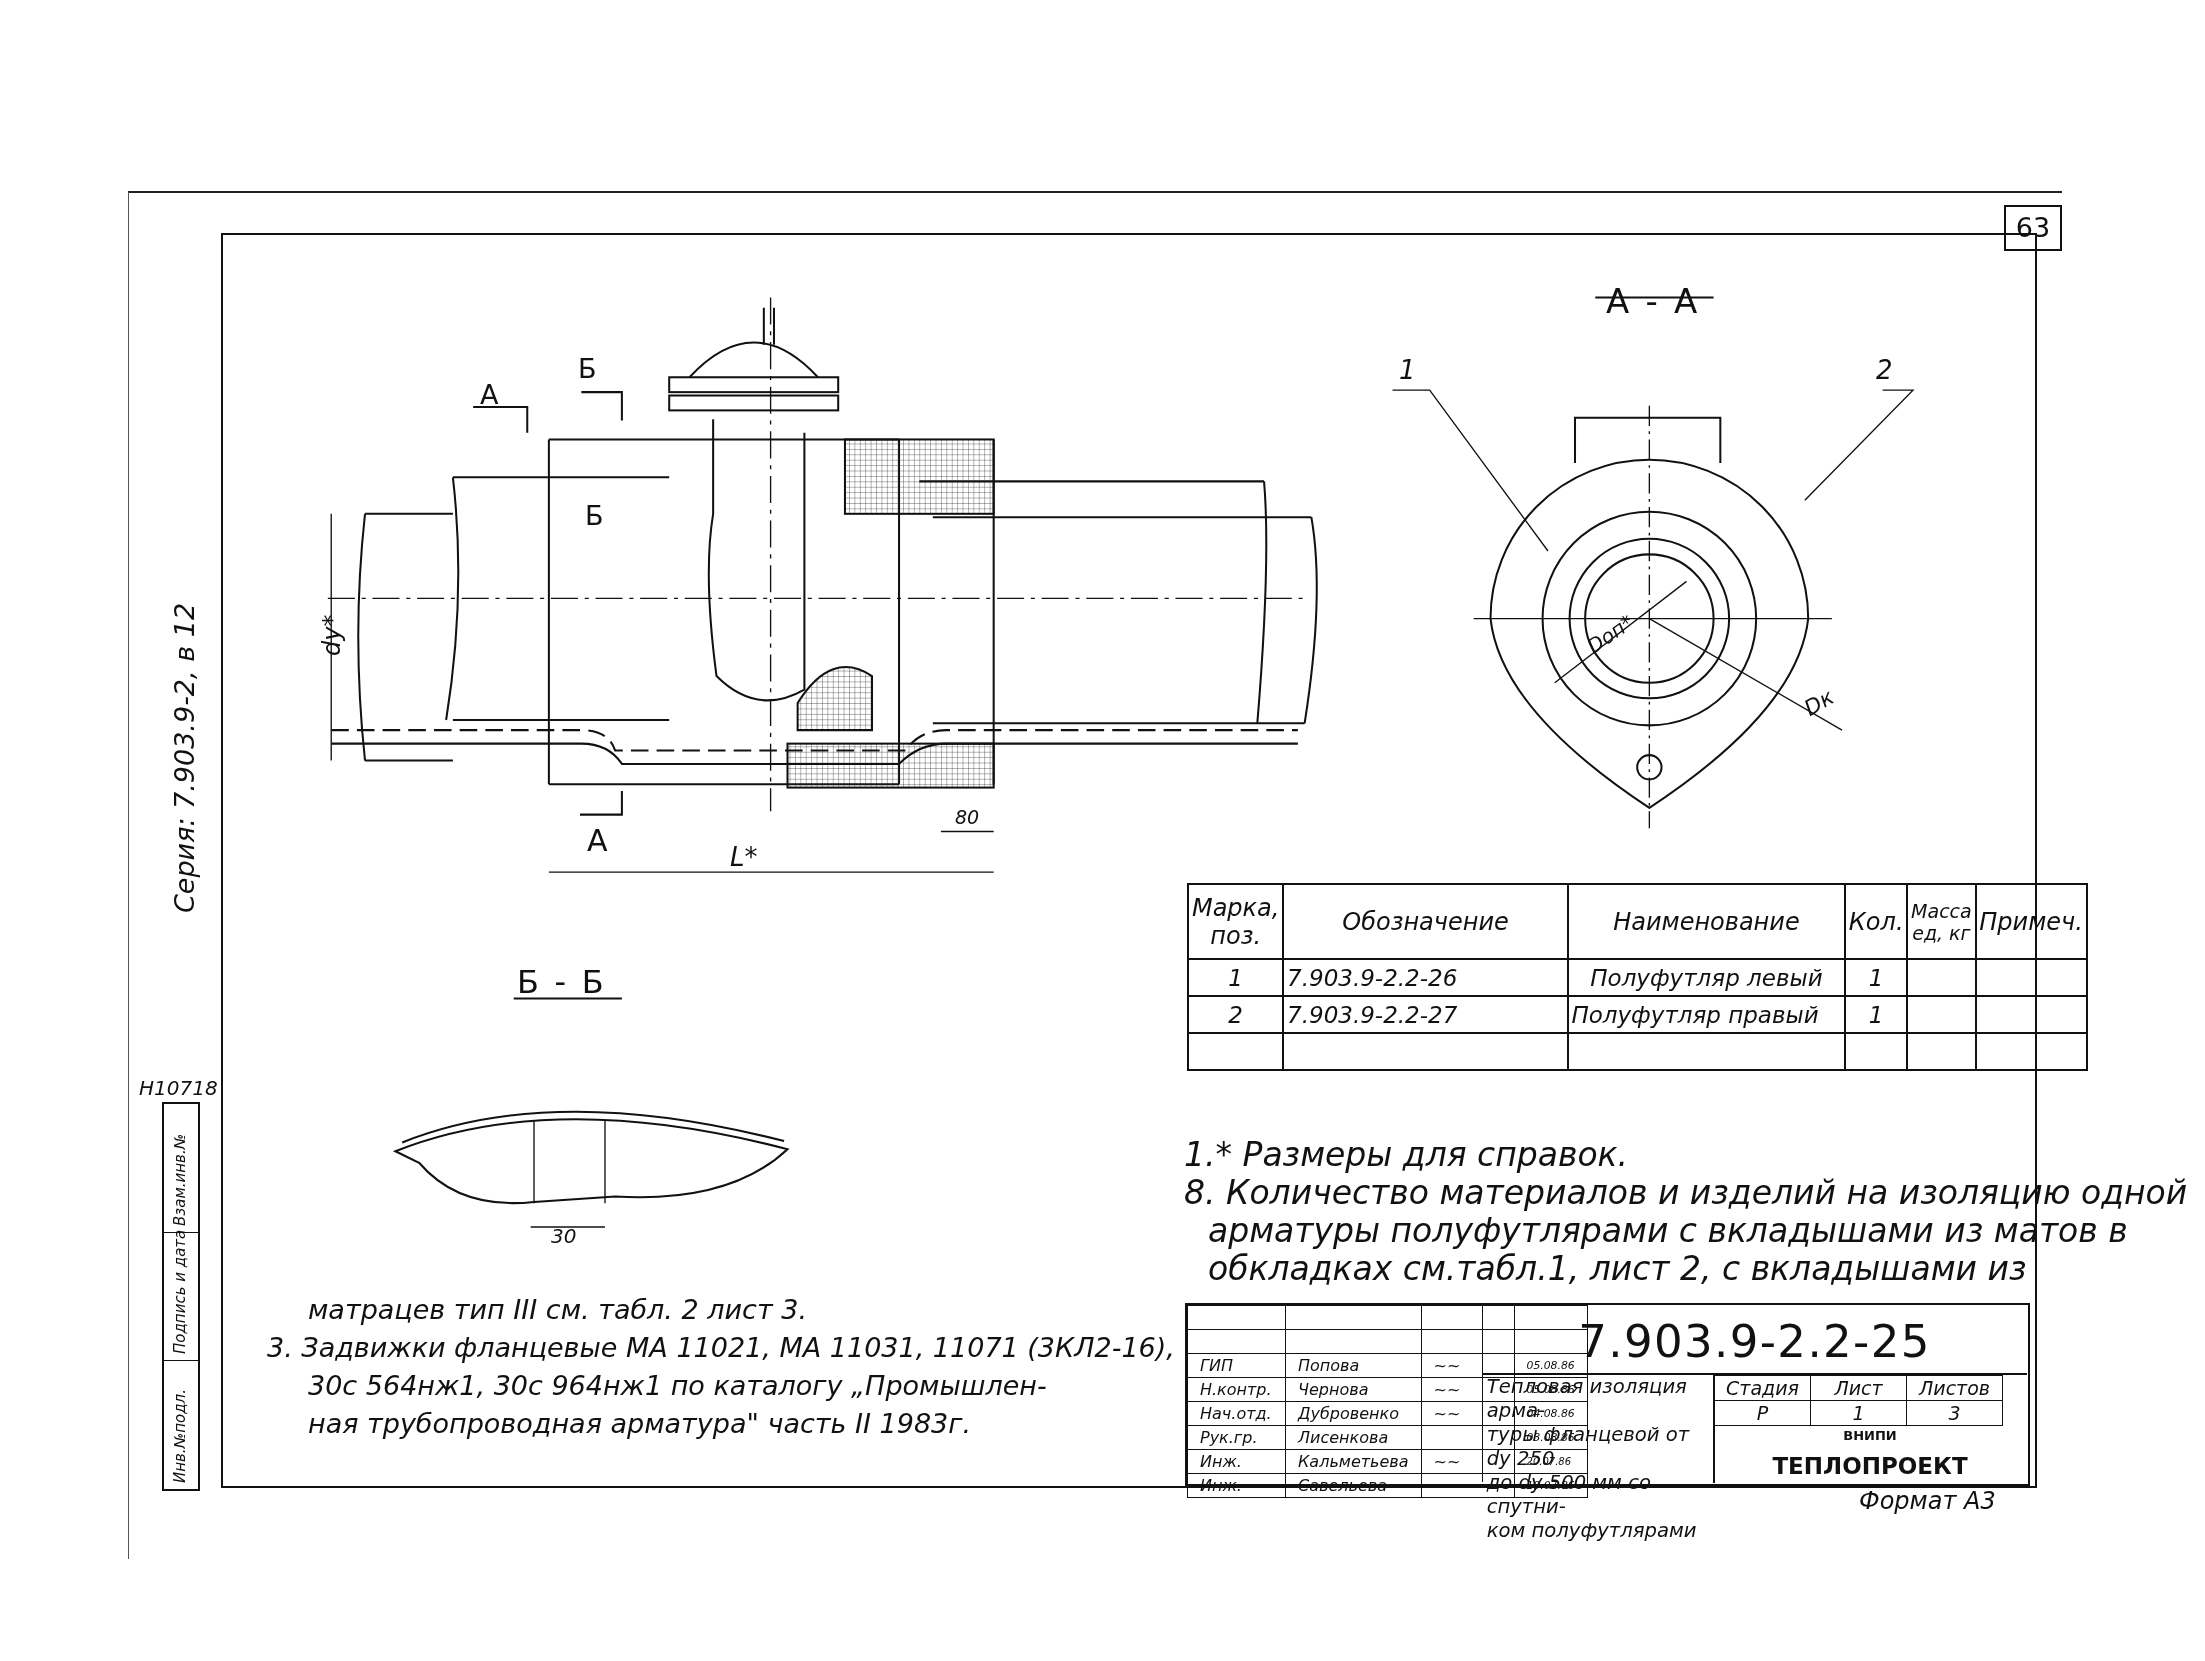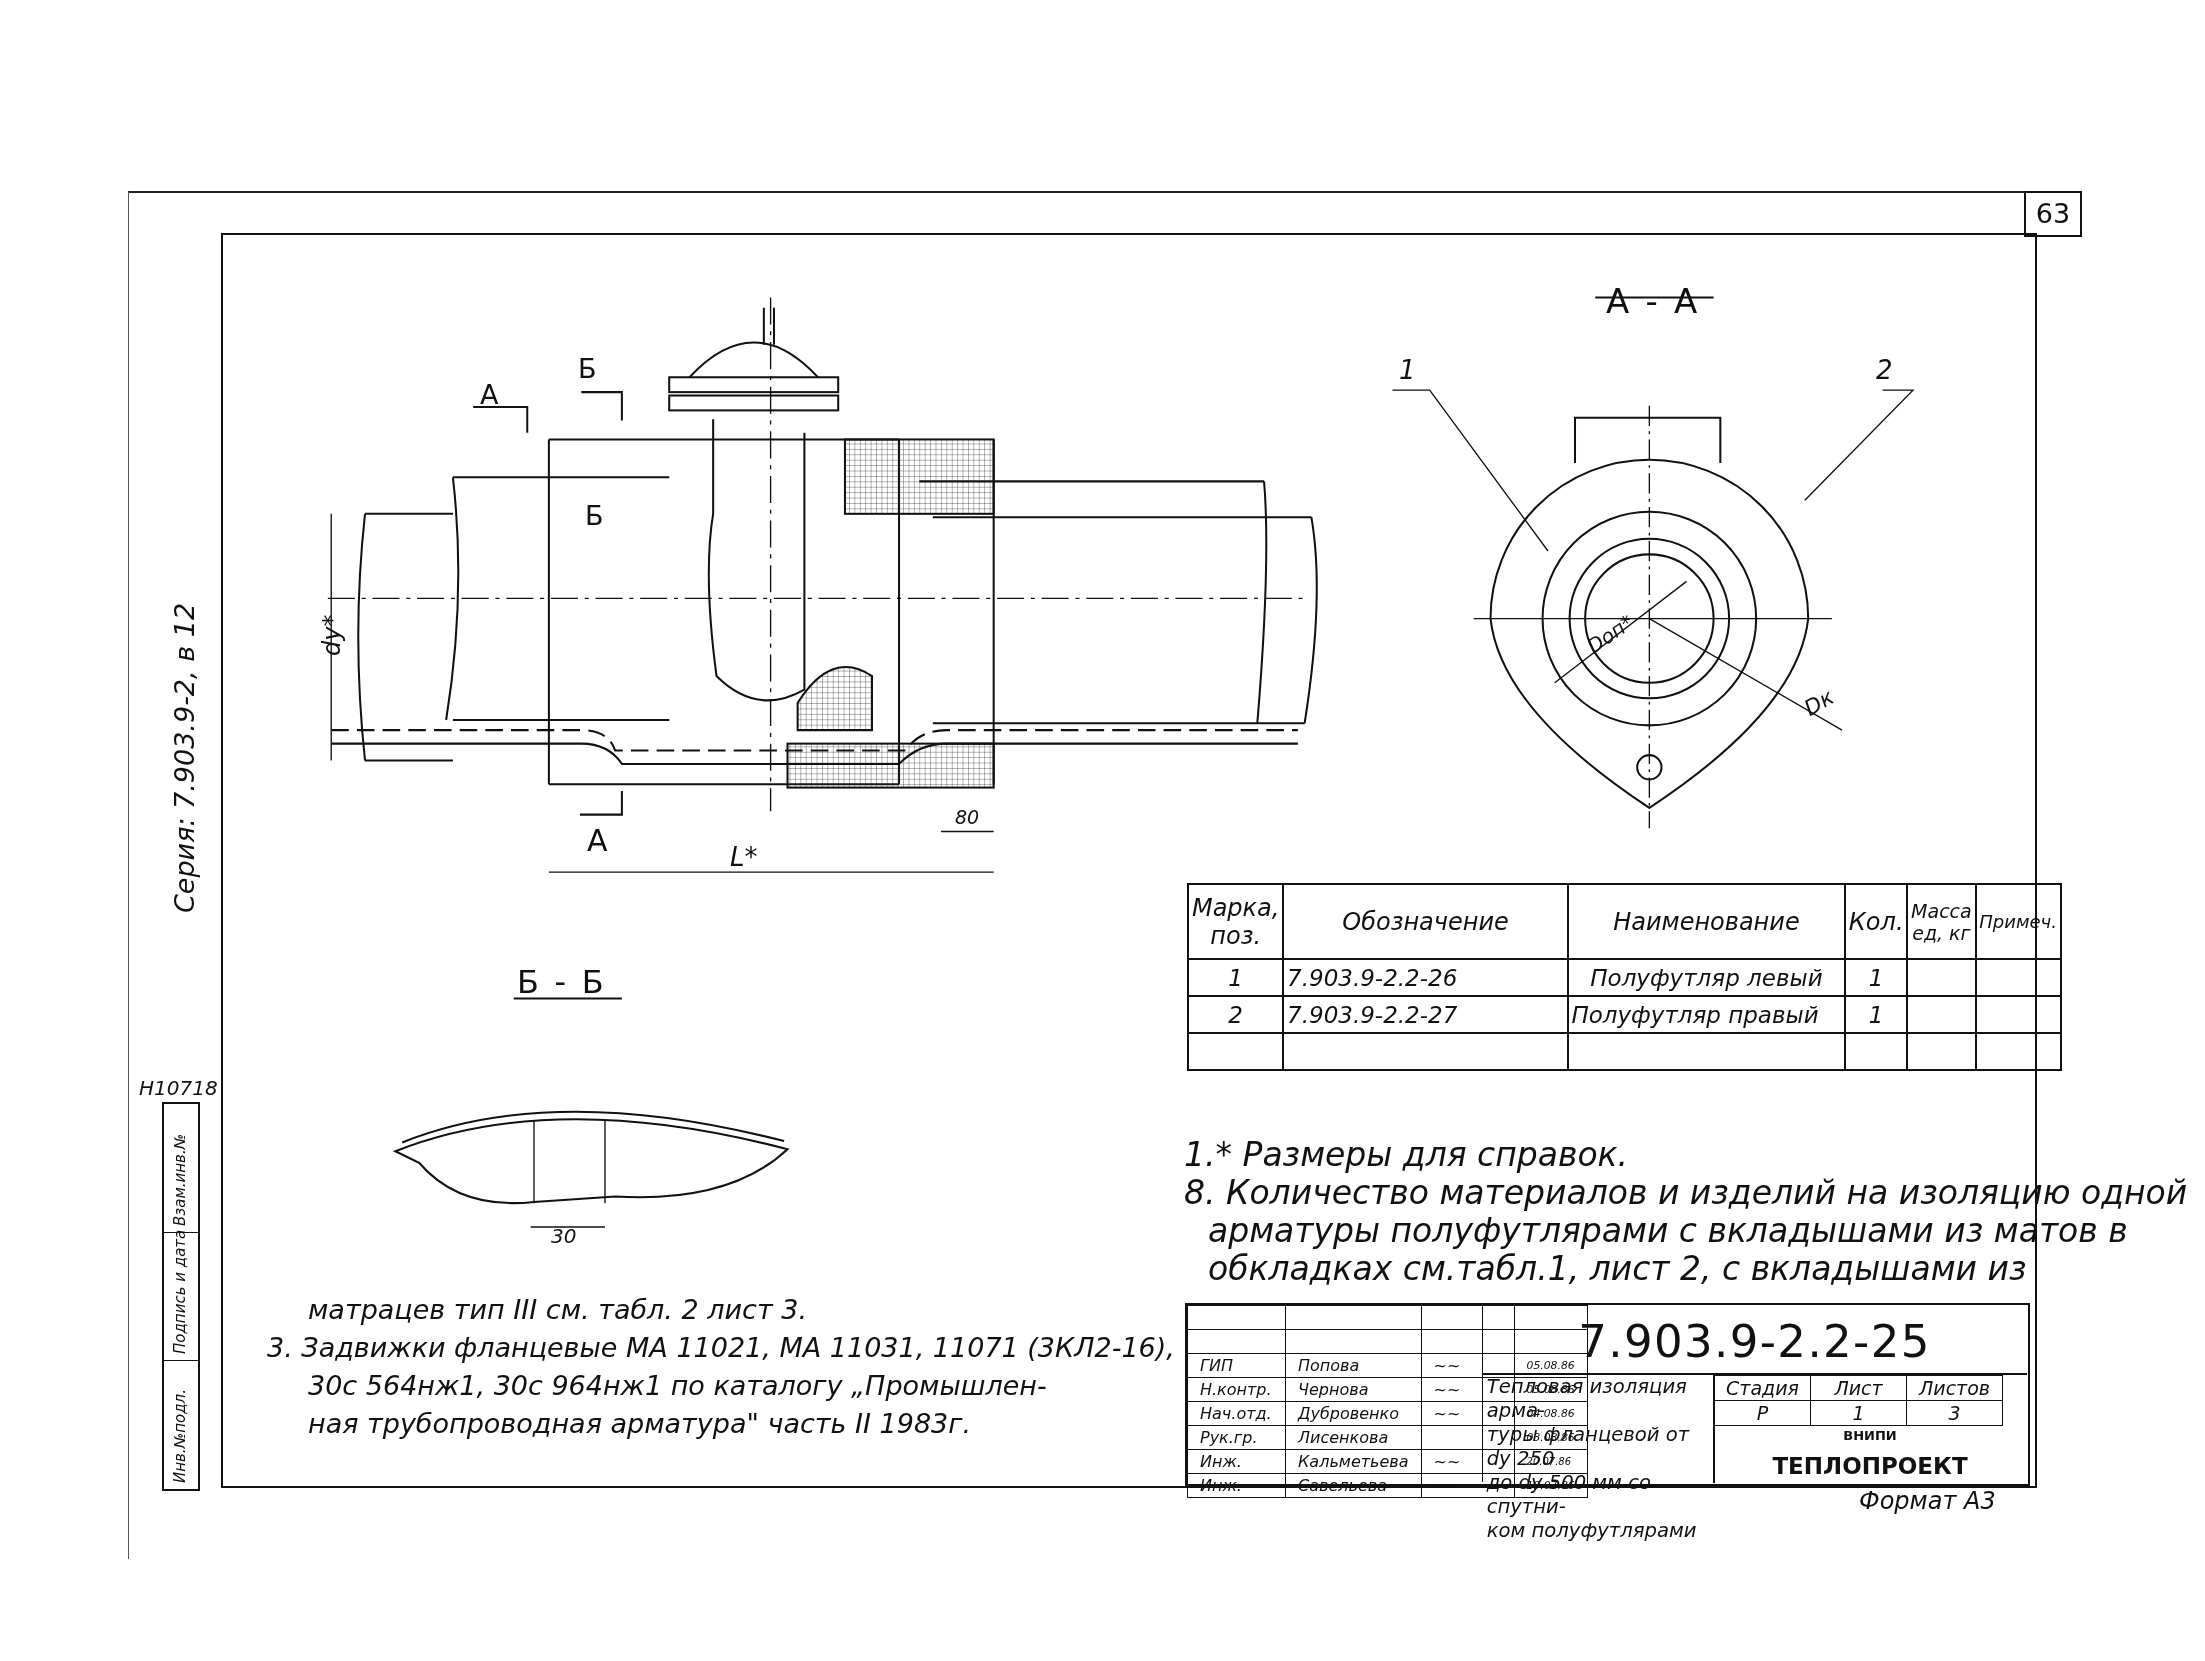--- a/index.html
+++ b/index.html
@@ -2,21 +2,21 @@
 <html style="font-size:10.8px"><head>
 <meta charset="utf-8">
 <style>
   html,body{margin:0;padding:0;background:#ffffff;}
   body{width:2205px;height:1661px;position:relative;overflow:hidden;font-family:"DejaVu Sans",sans-serif;color:#111;}
   .abs{position:absolute;}
   .ital{font-style:italic;font-family:"DejaVu Sans",sans-serif;}
   svg.draw{position:absolute;left:0;top:0;}
   .frame-outer{position:absolute;left:128px;top:191px;width:1933px;height:1366px;border-top:2px solid #222;border-left:1.4px solid #555;}
   .frame-inner{position:absolute;left:221px;top:233px;width:1812px;height:1251px;border:2.7px solid #111;}
-  .sheet-num{position:absolute;left:2004px;top:191px;width:54px;height:42px;border:2px solid #111;font-size:27px;text-align:center;line-height:42px;margin-left:20px;}
+  .sheet-num{position:absolute;left:2004px;top:205px;width:54px;height:42px;border:2px solid #111;font-size:27px;text-align:center;line-height:42px;}
   .spec-table{position:absolute;left:1187px;top:883px;border-collapse:collapse;font-size:23px;}
   .spec-table td{border:2px solid #111;text-align:center;padding:0 2.7px;height:35px;}
   .spec-table tr.head td{height:73px;font-size:24px;border-radius:30px;}
   .notes{position:absolute;left:1184px;top:1136px;font-size:33px;line-height:38px;}
   .notes2{position:absolute;left:267px;top:1291px;font-size:27px;line-height:38px;}
   .tb{position:absolute;left:1185px;top:1303px;width:845px;height:183px;border:2.7px solid #111;box-sizing:border-box;}
   .tb-grid{position:absolute;left:0;top:0;border-collapse:collapse;font-size:16px;}
   .tb-grid td{border:1.4px solid #111;height:23px;padding:0 12px;white-space:nowrap;}
   .tb-code{position:absolute;left:297px;top:9.5px;width:541px;text-align:center;font-size:45px;letter-spacing:1.4px;}
   .tb-title{position:absolute;left:297px;top:70px;width:229px;font-size:19.6px;line-height:24px;padding-left:2.7px;}
@@ -138,21 +138,21 @@
 <div class="abs ital" style="left:551px;top:1224px;font-size:20px;">30</div>
 
 <table class="spec-table ital">
   <tbody>
       <tr class="head">
     <td style="width:88px;">Марка, поз.</td>
     <td style="width:277px;">Обозначение</td>
     <td style="width:270px;">Наименование</td>
     <td style="width:41px;">Кол.</td>
     <td style="width:61px;font-size:19px;">Масса ед, кг</td>
-    <td style="width:74px;font-size:18px;">Примеч.</td>
+    <td style="width:74px;font-size:24px;">Примеч.</td>
   </tr>
   <tr>
     <td>1</td>
     <td style="text-align:left;">7.903.9-2.2-26</td>
     <td style="text-align:center;">Полуфутляр левый</td>
     <td>1</td>
     <td></td>
     <td></td>
   </tr>
   <tr>

